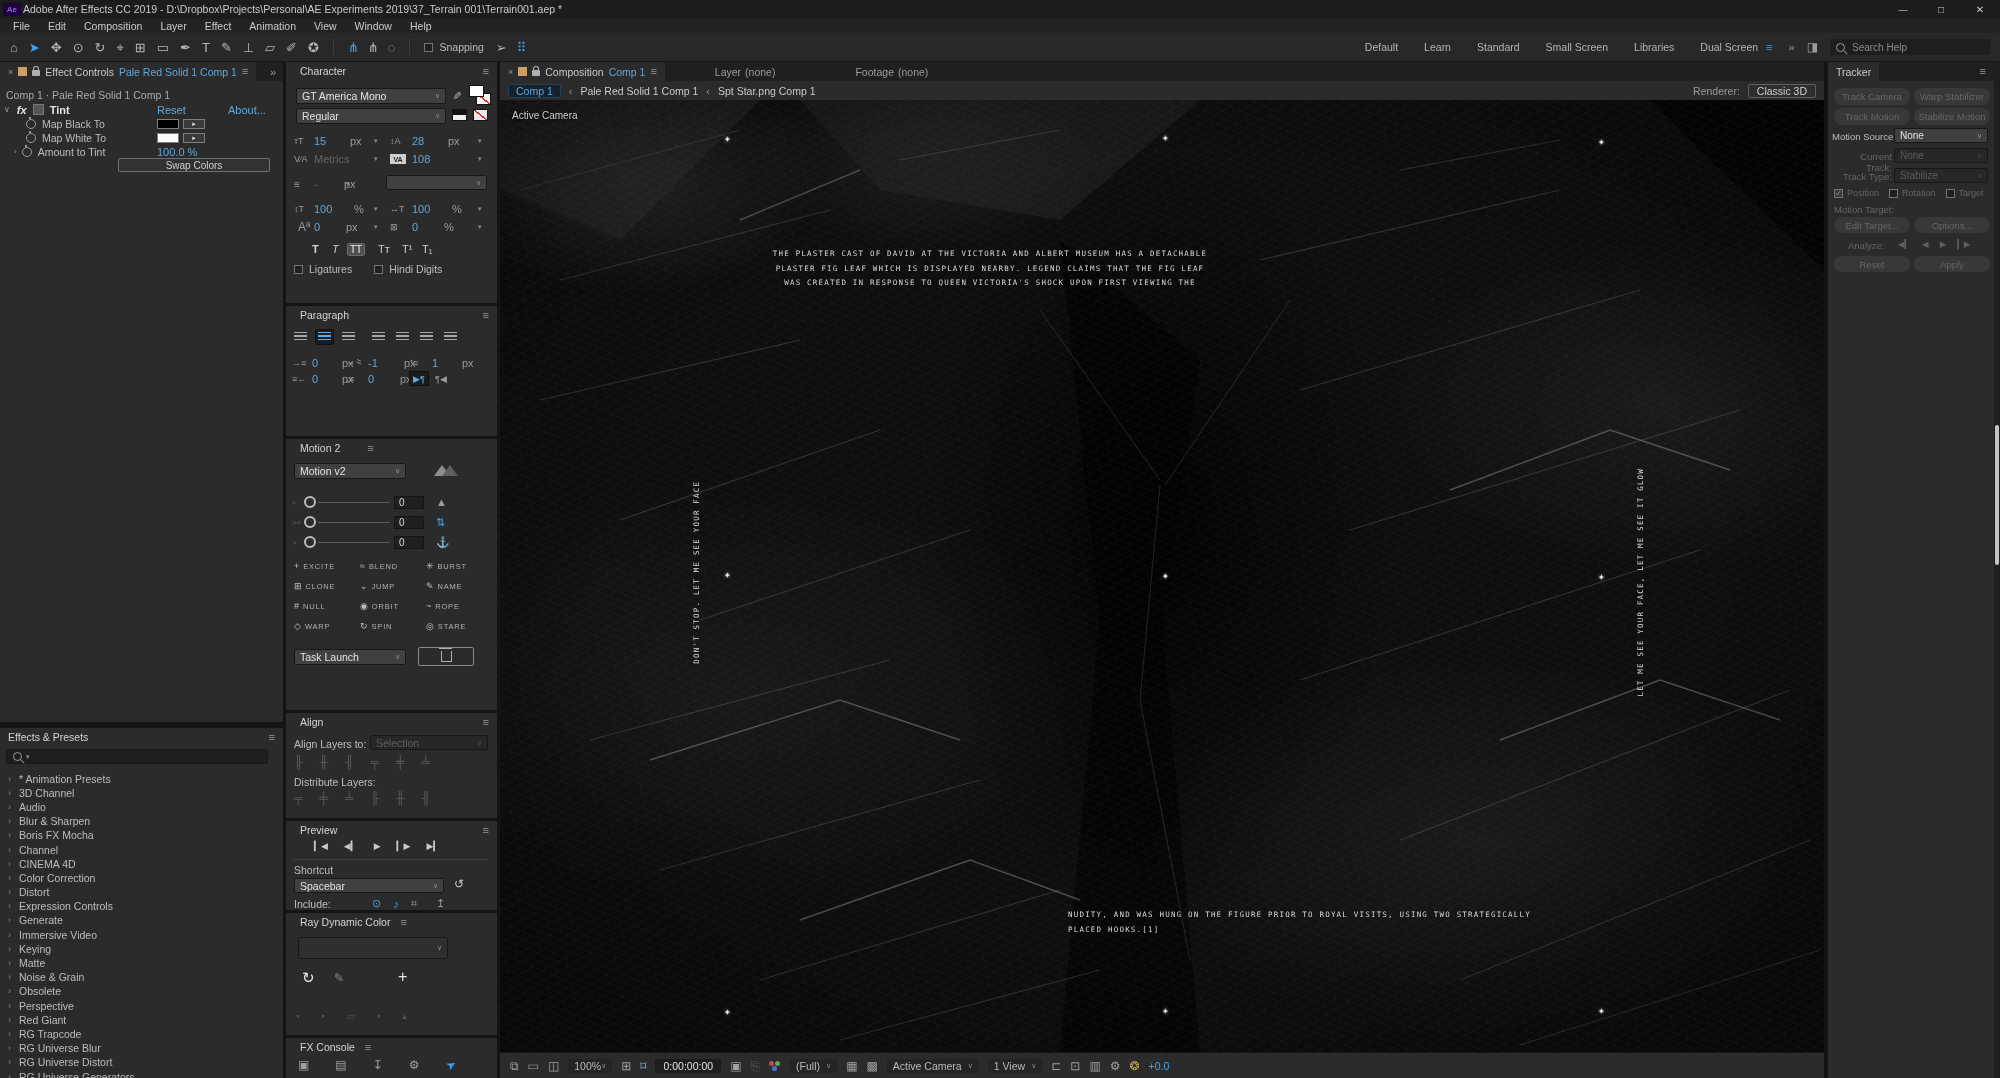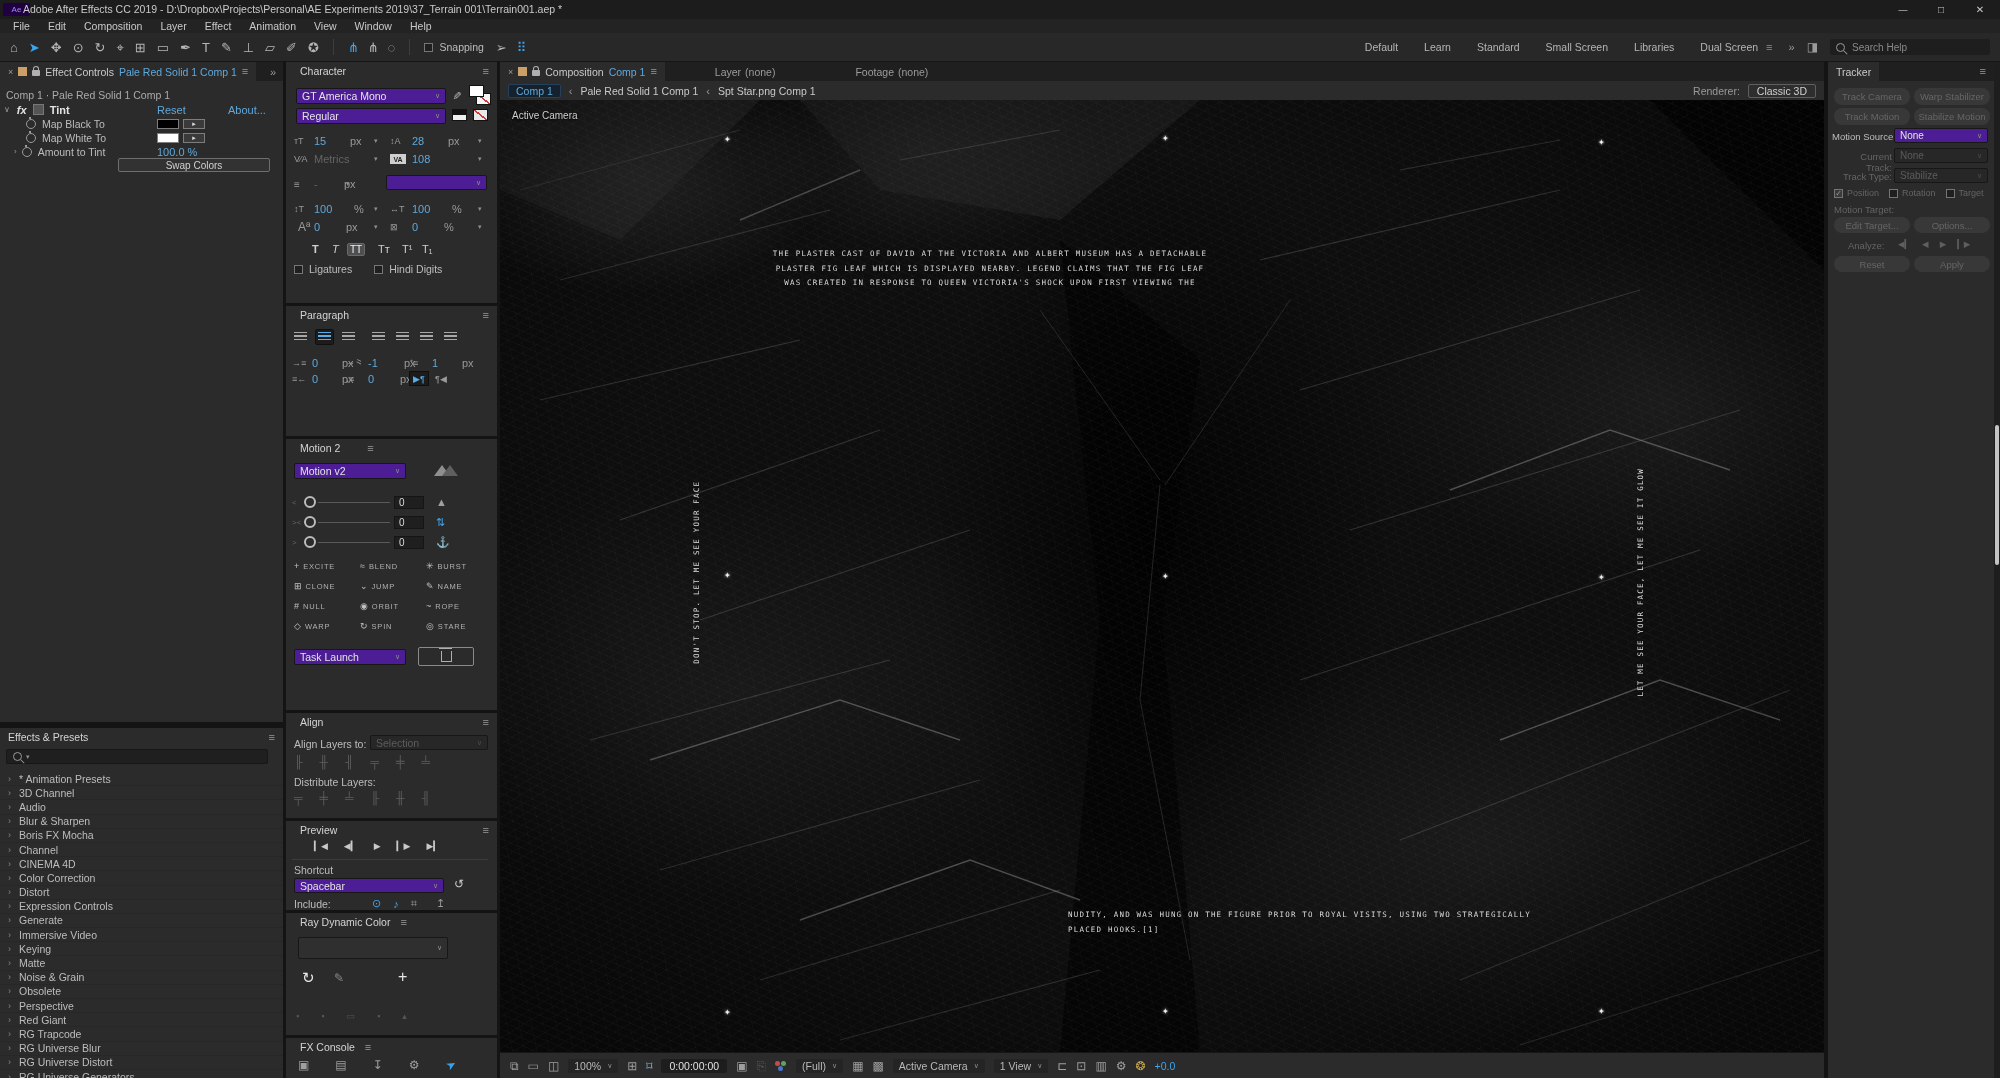--- a/index.html
+++ b/index.html
@@ -4,21 +4,21 @@
 <style>
   html,body{margin:0;padding:0;background:#0d0d0d}
   .app{position:relative;width:2000px;height:1078px;background:#141414;overflow:hidden;
        font-family:"Liberation Sans",sans-serif;color:#c9c9c9;font-size:11px}
   .p{position:absolute;box-sizing:border-box}
   .f{display:flex;align-items:center}
   .panel{position:absolute;background:#2b2b2b;box-sizing:border-box}
   .phead{display:flex;align-items:center;height:18px;padding:0 8px;font-size:10.5px;color:#d4d4d4;gap:8px}
   .hmb{color:#9a9a9a;font-size:11px;line-height:1}
   .right{margin-left:auto}
-  .dd{position:absolute;background:#4c1d95;border:1px solid #171717;border-radius:2px;display:flex;align-items:center;
+  .dd{position:absolute;background:#404040;border:1px solid #171717;border-radius:2px;display:flex;align-items:center;
       font-size:10.5px;color:#e3e3e3;padding:0 5px;box-sizing:border-box;white-space:nowrap}
   .dd .car{color:#8f8f8f;font-size:7px;margin-left:auto;padding-left:4px}
   .dd.ddim{background:#272727;color:#5c5c5c}.dd.ddim .car{color:#4d4d4d}
   .blue{color:#5fa8dc}.acc{color:#3da5f0}.dim{color:#9a9a9a}.dis{color:#646464}
   .lbl{font-size:10.5px;color:#bdbdbd;white-space:nowrap}
   .unit{color:#9a9a9a;margin-left:20px}
   .car2{color:#8f8f8f;font-size:7px}
   .gbtn{position:absolute;background:#383838;border-radius:8px;color:#666;font-size:9.5px;display:flex;align-items:center;
         justify-content:center;box-sizing:border-box;white-space:nowrap}
   .obtn{position:absolute;background:#323232;border:1px solid #6e6e6e;border-radius:2px;color:#d0d0d0;font-size:10px;
@@ -58,21 +58,21 @@
       repeating-linear-gradient(23deg, rgba(255,255,255,0.022) 0 1px, transparent 1px 7px),
       repeating-linear-gradient(-31deg, rgba(255,255,255,0.018) 0 1px, transparent 1px 9px),
       repeating-linear-gradient(78deg, rgba(255,255,255,0.015) 0 1px, transparent 1px 12px)}
 </style>
 </head>
 <body>
 
 <div class="app">
 
   <div class="p f" style="left:0;top:0;width:2000px;height:19px;background:#1c1c1c">
-    <span class="p f" style="left:3px;top:3px;width:27px;height:13px;background:#1f0040;color:#9b8cff;font-size:8px;justify-content:center;border-radius:2px">Ae</span>
+    <span class="p f" style="left:3px;top:3px;width:18px;height:13px;background:#1f0040;color:#9b8cff;font-size:8px;justify-content:center;border-radius:2px">Ae</span>
     <span class="p" style="left:23px;top:3px;font-size:10.5px;color:#c9c9c9;white-space:nowrap">Adobe After Effects CC 2019 - D:\Dropbox\Projects\Personal\AE Experiments 2019\37_Terrain 001\Terrain001.aep *</span>
     <span class="p f" style="left:1884px;top:0;width:38px;height:19px;justify-content:center;color:#c9c9c9;font-size:9px">—</span>
     <span class="p f" style="left:1922px;top:0;width:38px;height:19px;justify-content:center;color:#c9c9c9;font-size:10px">□</span>
     <span class="p f" style="left:1960px;top:0;width:40px;height:19px;justify-content:center;color:#c9c9c9;font-size:10px">✕</span>
   </div>
 
   <div class="p f" style="left:0;top:19px;width:2000px;height:14px;background:#232323;padding-left:4px">
 
   <span class="menu-item" style="padding:0 9px;font-size:10.5px;color:#c9c9c9">File</span>
       <span class="menu-item" style="padding:0 9px;font-size:10.5px;color:#c9c9c9">Edit</span>
@@ -762,21 +762,21 @@
         </div>
 
       <div class="vtxt mono" style="left:97px;top:465px;width:200px">DON'T STOP. LET ME SEE YOUR FACE</div>
       <div class="vtxt mono" style="left:1021px;top:475px;width:240px">LET ME SEE YOUR FACE, LET ME SEE IT GLOW</div>
     </div>
 
     <div class="p f" style="left:0;top:990px;width:1324px;height:26px;background:#2b2b2b;border-top:1px solid #161616;padding:0 10px;gap:9px;font-size:10.5px;color:#b9b9b9">
       <span style="font-size:12px;color:#9f9f9f">⧉</span>
       <span style="font-size:12px;color:#9f9f9f">▭</span>
       <span style="font-size:12px;color:#9f9f9f">◫</span>
-      <span class="f" style="gap:6px;background:#242424;padding:1px 6px;border-radius:2px">
+      <span class="f" style="gap:0;background:#242424;padding:1px 6px;border-radius:2px">
         <span>100%</span>
           <span class="car2">∨</span>
       </span>
       <span style="font-size:12px;color:#9f9f9f">⊞</span>
       <span style="font-size:12px;color:#7fb8d8">⌑</span>
       <span class="f" style="background:#1d1d1d;padding:1px 8px;border-radius:2px;color:#e0e0e0">0:00:00:00</span>
       <span style="font-size:12px;color:#9f9f9f">▣</span>
       <span style="font-size:12px;color:#555">⎘</span>
       <span class="rgb">
         <i style="left:0;top:0;background:#c94a4a"></i>

